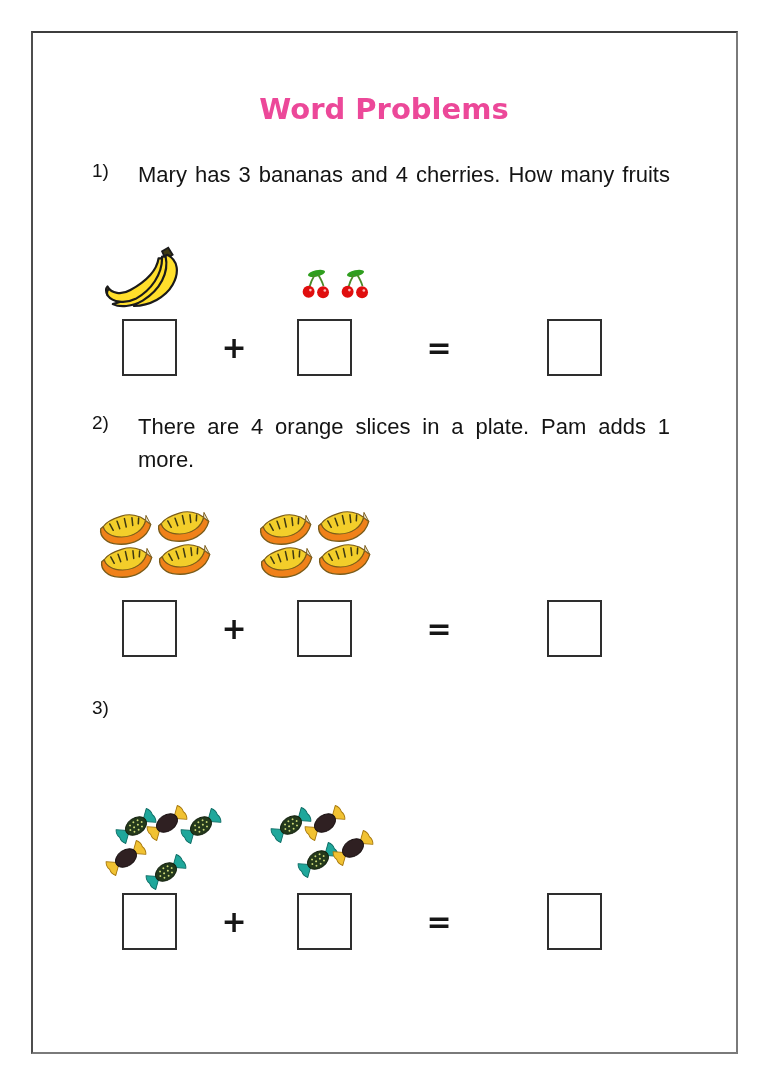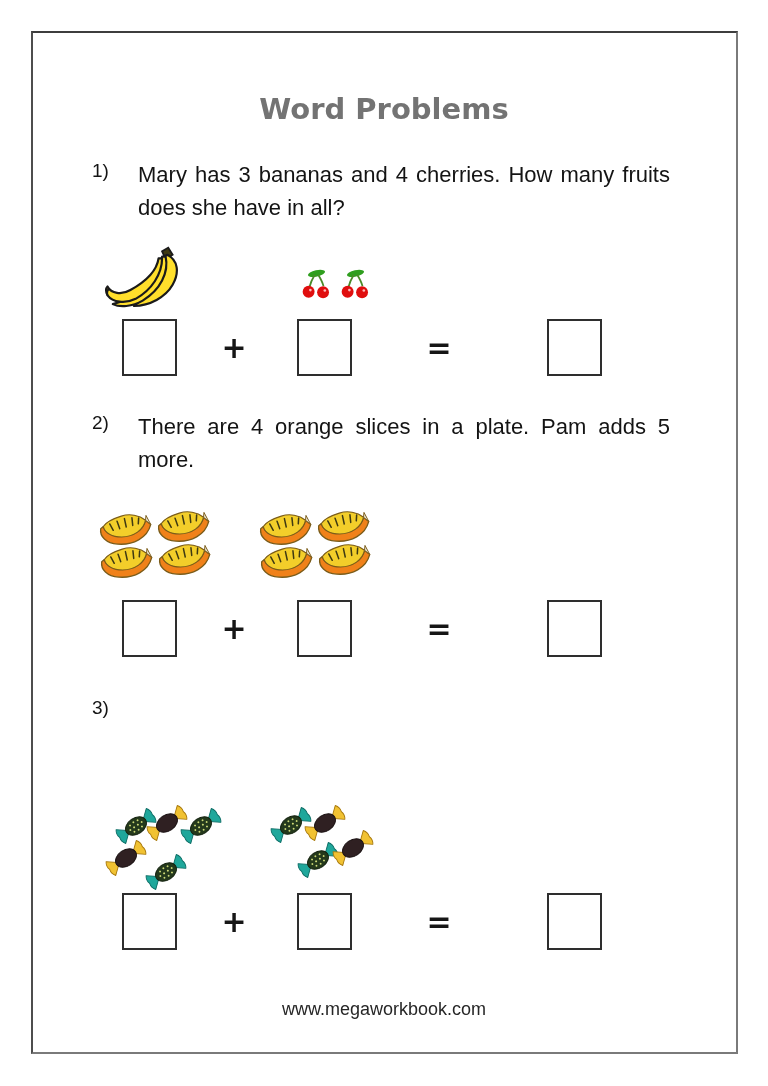--- a/index.html
+++ b/index.html
@@ -14,21 +14,21 @@
   }
   .frame {
     position:absolute; left:31px; top:31px; width:707px; height:1023px;
     border:2px solid #7a7a7a;
     border-top-color:#3d3d3d; border-left-color:#4d4d4d;
   }
   .title {
     position:absolute; left:0; top:92px; width:768px;
     text-align:center;
     font-family:"DejaVu Sans", sans-serif;
-    font-size:29px; font-weight:700; color:#737373;
+    font-size:29px; font-weight:700; color:#ec4899;
   }
   .pnum {
     position:absolute; left:92px; width:42px;
     font-size:19px; font-weight:500; color:#141414;
   }
   .ptext {
     position:absolute; left:138px; width:532px;
     font-size:22px; line-height:33px; color:#141414;
   }
   .ptext .l1 { text-align:justify; text-align-last:justify; white-space:normal; }
@@ -105,21 +105,20 @@
 </svg>
 
 <div class="page">
   <div class="frame"></div>
 
   <div class="title">Word Problems</div>
 
   <div class="pnum" style="top:160px">1)</div>
   <div class="ptext" style="top:158px">
     <div class="l1">Mary has 3 bananas and 4 cherries. How many fruits</div>
-    <div class="l2">does she have in all?</div>
   </div>
 
   <svg class="icon" style="left:104px;top:246px" width="88" height="74">
       <use href="#banana-bunch"></use>
     </svg>
   <svg class="icon" style="left:299px;top:260px" width="35" height="47">
       <use href="#cherry-pair"></use>
     </svg>
   <svg class="icon" style="left:338px;top:260px" width="35" height="47">
       <use href="#cherry-pair"></use>
@@ -128,21 +127,21 @@
   <div class="eq-row" style="top:319px">
     <div class="abox" style="left:122px"></div>
     <div class="sign" style="left:218px">+</div>
     <div class="abox" style="left:297px"></div>
     <div class="sign" style="left:423px">=</div>
     <div class="abox" style="left:547px"></div>
   </div>
 
   <div class="pnum" style="top:412px">2)</div>
   <div class="ptext" style="top:410px">
-    <div class="l1">There are 4 orange slices in a plate. Pam adds 5 more.</div>
+    <div class="l1">There are 4 orange slices in a plate. Pam adds 1 more.</div>
   </div>
 
   <svg class="icon rot-slice" style="left:97px;top:511px" width="57" height="36">
       <use href="#orange-slice"></use>
     </svg>
   <svg class="icon rot-slice" style="left:155px;top:508px" width="57" height="36">
       <use href="#orange-slice"></use>
     </svg>
   <svg class="icon rot-slice" style="left:98px;top:544px" width="57" height="36">
       <use href="#orange-slice"></use>
@@ -203,14 +202,13 @@
     </svg>
 
   <div class="eq-row" style="top:893px">
     <div class="abox" style="left:122px"></div>
     <div class="sign" style="left:218px">+</div>
     <div class="abox" style="left:297px"></div>
     <div class="sign" style="left:423px">=</div>
     <div class="abox" style="left:547px"></div>
   </div>
 
-  <div class="footer">www.megaworkbook.com</div>
 </div>
 
 </body></html>

